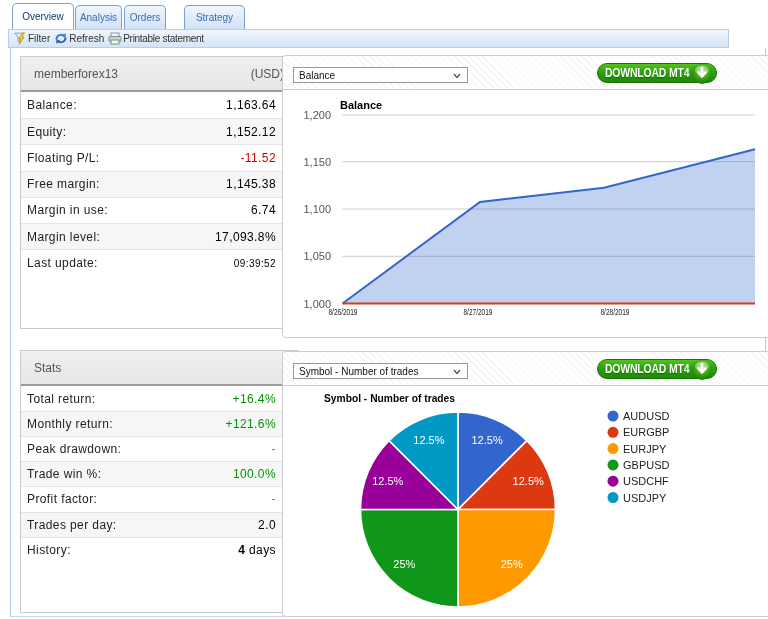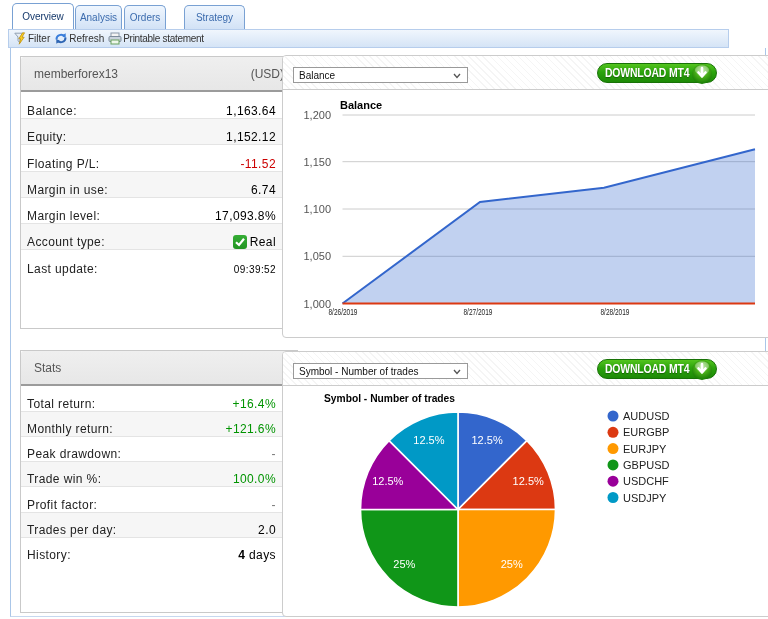--- a/index.html
+++ b/index.html
@@ -21,21 +21,21 @@
 #frame{position:absolute;left:10px;top:48px;width:756px;height:569px;
   box-sizing:border-box;border-left:1px solid #aac6e8;border-right:1px solid #aac6e8;
   border-bottom:1px solid #c6d8ef;background:#fff}
 
 .lpanel{position:absolute;left:20px;width:278px;box-sizing:border-box;
   border:1px solid #c9c9c9;border-radius:0;background:#fff}
 .lhead{box-sizing:border-box;height:35px;border-bottom:2px solid #9b9b9b;
   background:linear-gradient(#efefef,#e7e7e7);border-radius:3px 3px 0 0;
   display:flex;align-items:center;justify-content:space-between;
   padding:0 13px;font-size:12px;color:#555}
-.row{display:flex;align-items:flex-end;box-sizing:border-box;padding-left:6px;font-size:12px;
+.row{display:flex;align-items:center;box-sizing:border-box;padding-left:6px;font-size:12px;
   letter-spacing:.4px;color:#222}
 .row:nth-child(even){background:#f6f6f6}
 .row+.row{border-top:1px solid #e4e4e4}
 .val{margin-left:auto;color:#000}
 .ico{width:21px;min-width:21px;display:flex;justify-content:flex-end;padding-right:2px;box-sizing:border-box}
 .red{color:#cc0000}.green{color:#009400}
 
 .rpanel{position:absolute;left:282px;width:544px;box-sizing:border-box;
   border:1px solid #ccc;border-radius:4px;background:#fff}
 .strip{box-sizing:border-box;height:34px;border-bottom:1px solid #ccc;
@@ -133,34 +133,32 @@
             <rect x="0.6" y="7.6" width="2" height="2" fill="#b31e5a"></rect>
             <rect x="3.6" y="2.6" width="2" height="2" fill="#b31e5a"></rect>
             <rect x="9.6" y="8.1" width="2" height="2" fill="#b31e5a"></rect>
             <polyline points="1.5,11 4.3,10.6 10.6,3.4" fill="none" stroke="#2f5bc4" stroke-width="2"></polyline>
             <rect x="0.6" y="10" width="2" height="2" fill="#2446a8"></rect>
             <rect x="9.4" y="2.4" width="2" height="2" fill="#2446a8"></rect>
           </svg>
         </span>
       </div>
       <div class="row" style="height:26.22px">
+        <span class="lbl">Free margin:</span>
+        <span class="val ">1,145.38</span>
+        <span class="ico"></span>
+      </div>
+      <div class="row" style="height:26.22px">
         <span class="lbl">Margin in use:</span>
         <span class="val ">6.74</span>
         <span class="ico"></span>
       </div>
       <div class="row" style="height:26.22px">
         <span class="lbl">Margin level:</span>
         <span class="val ">17,093.8%</span>
-        <span class="ico"></span>
-      </div>
-      <div class="row" style="height:26.22px">
-        <span class="lbl">Account type:</span>
-        <span class="val "><span class="chk"><svg width="14" height="14" viewBox="0 0 14 14">
-              <polyline points="3,7.2 6,10 11,3.8" fill="none" stroke="#fff" stroke-width="2.2"></polyline>
-            </svg></span>Real</span>
         <span class="ico"></span>
       </div>
       <div class="row" style="height:26.22px">
         <span class="lbl">Last update:</span>
         <span class="val "><span style="font-size:10px">09:39:52</span></span>
         <span class="ico"></span>
       </div>
     </div>
 </div>
 

